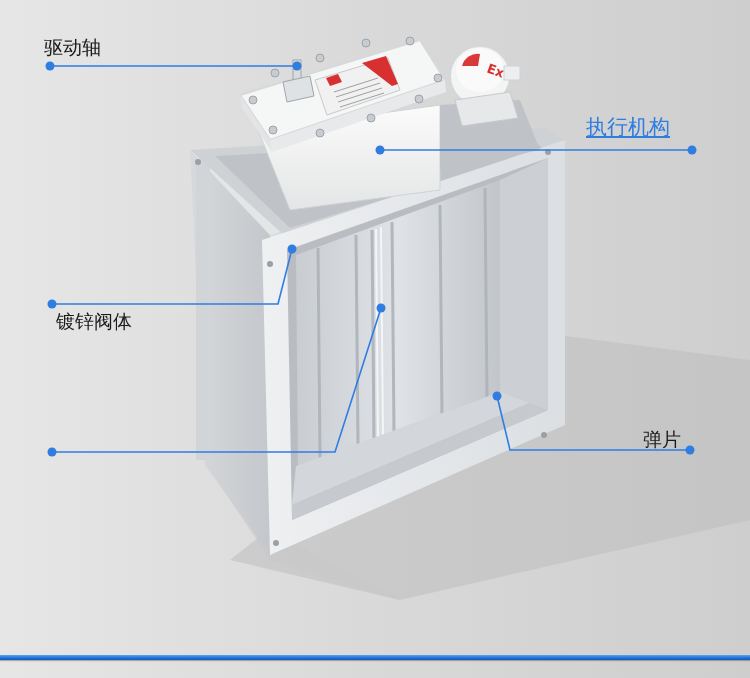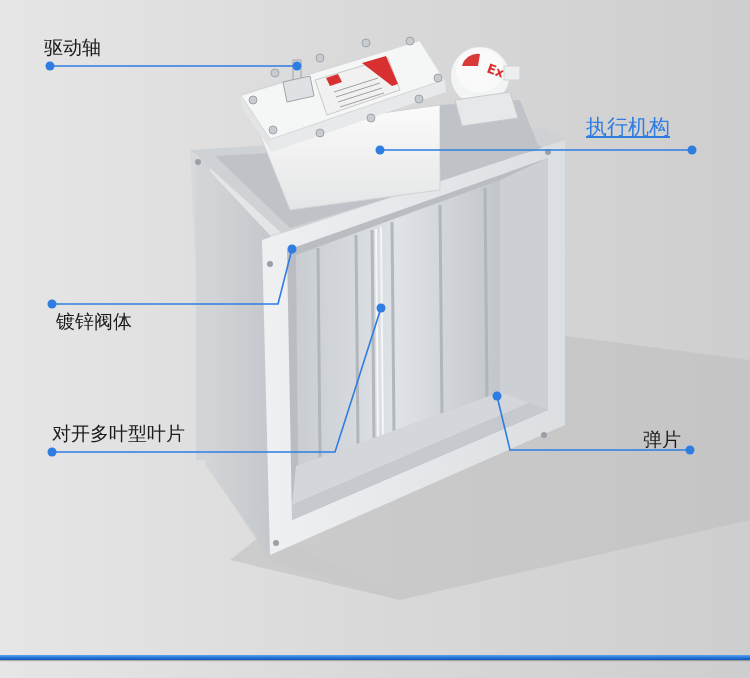--- a/index.html
+++ b/index.html
@@ -150,17 +150,16 @@
           <polyline points="690,450 510,450 497,396" fill="none" stroke="#2f7de1" stroke-width="1.6"></polyline>
           <circle cx="690" cy="450" r="4.5" fill="#2f7de1"></circle>
           <circle cx="497" cy="396" r="4.5" fill="#2f7de1"></circle>
         </g>
       </g>
   </svg>
 
   <div class="label" style="left:44px;top:38px;">驱动轴</div>
   <div class="label accent" style="left:586px;top:117px;text-decoration:underline;">执行机构</div>
   <div class="label" style="left:56px;top:276px;margin-top:36px;">镀锌阀体</div>
-  <div class="label" style="left:52px;top:424px;">对开多叶型叶片</div>
   <div class="label" style="left:643px;top:430px;">弹片</div>
 
   <div class="bottom-bar"></div>
 </div>
 
 </body></html>

